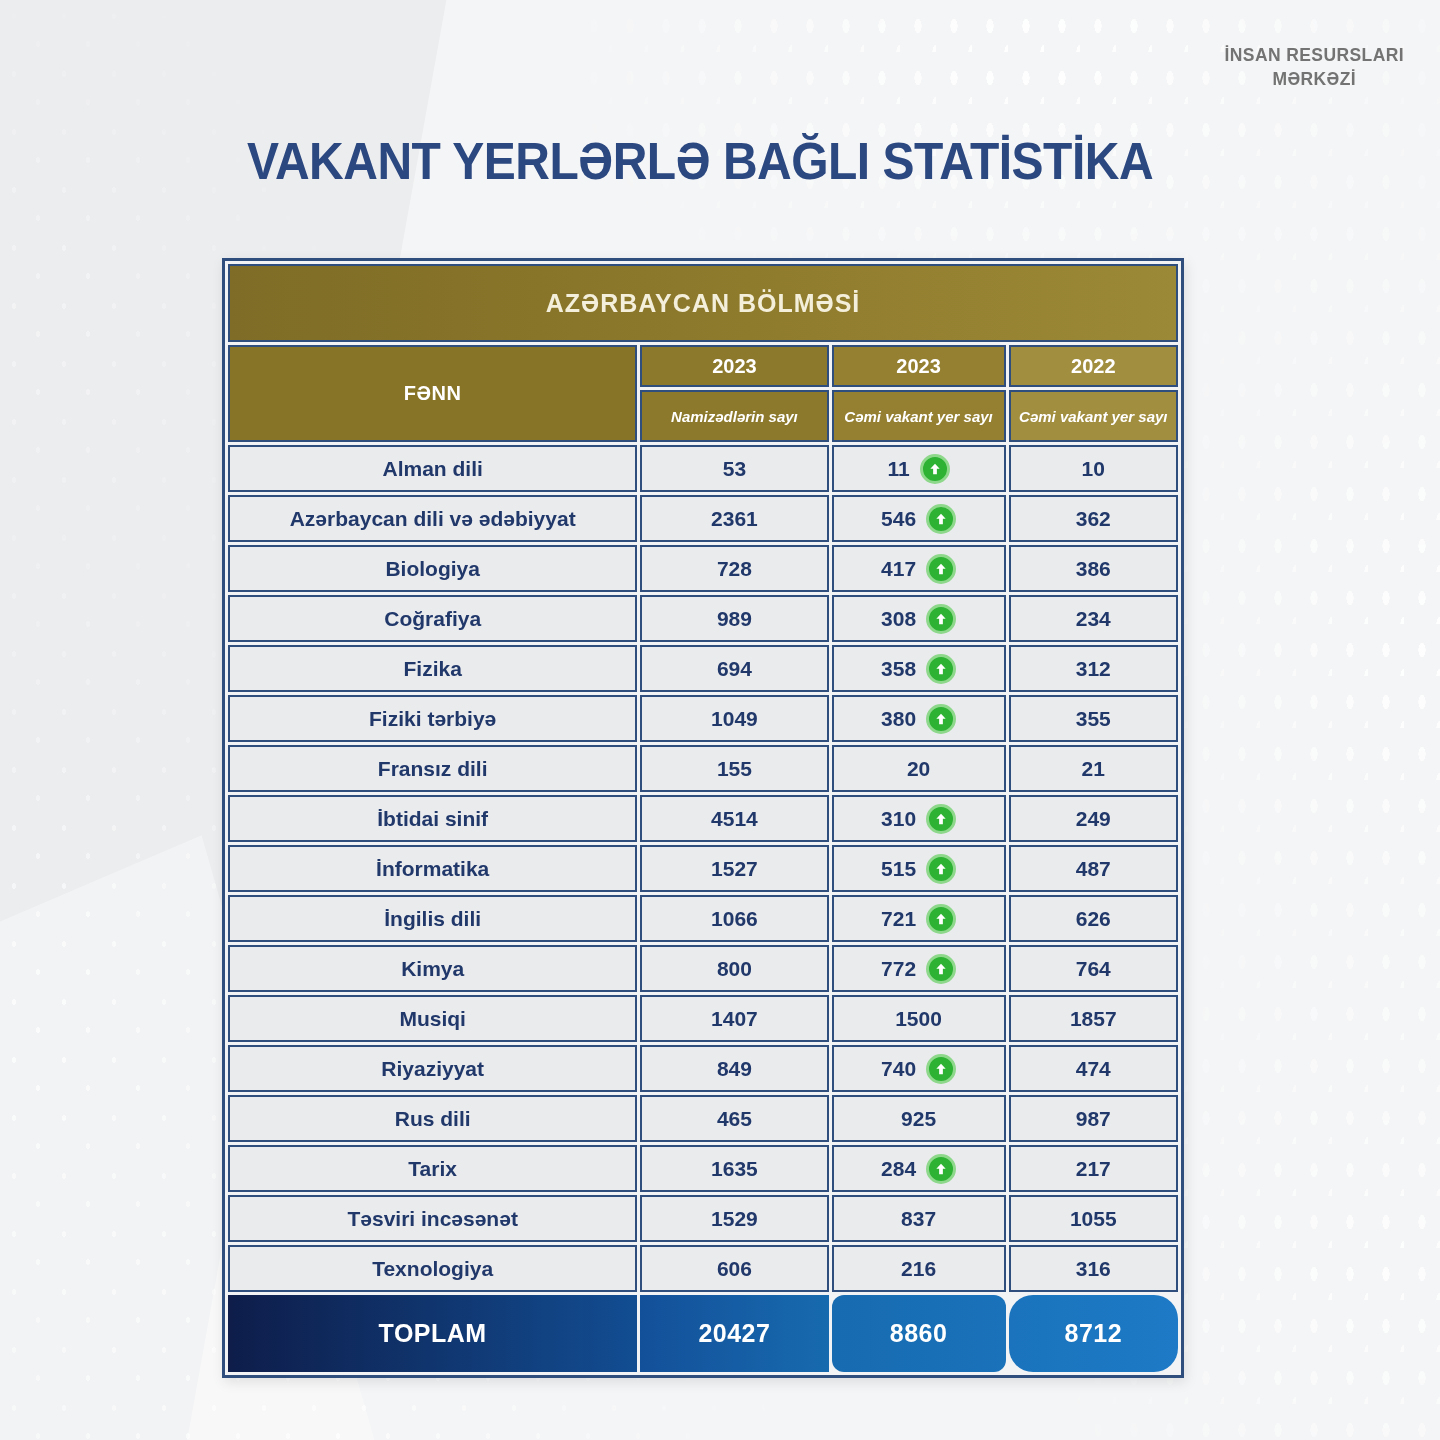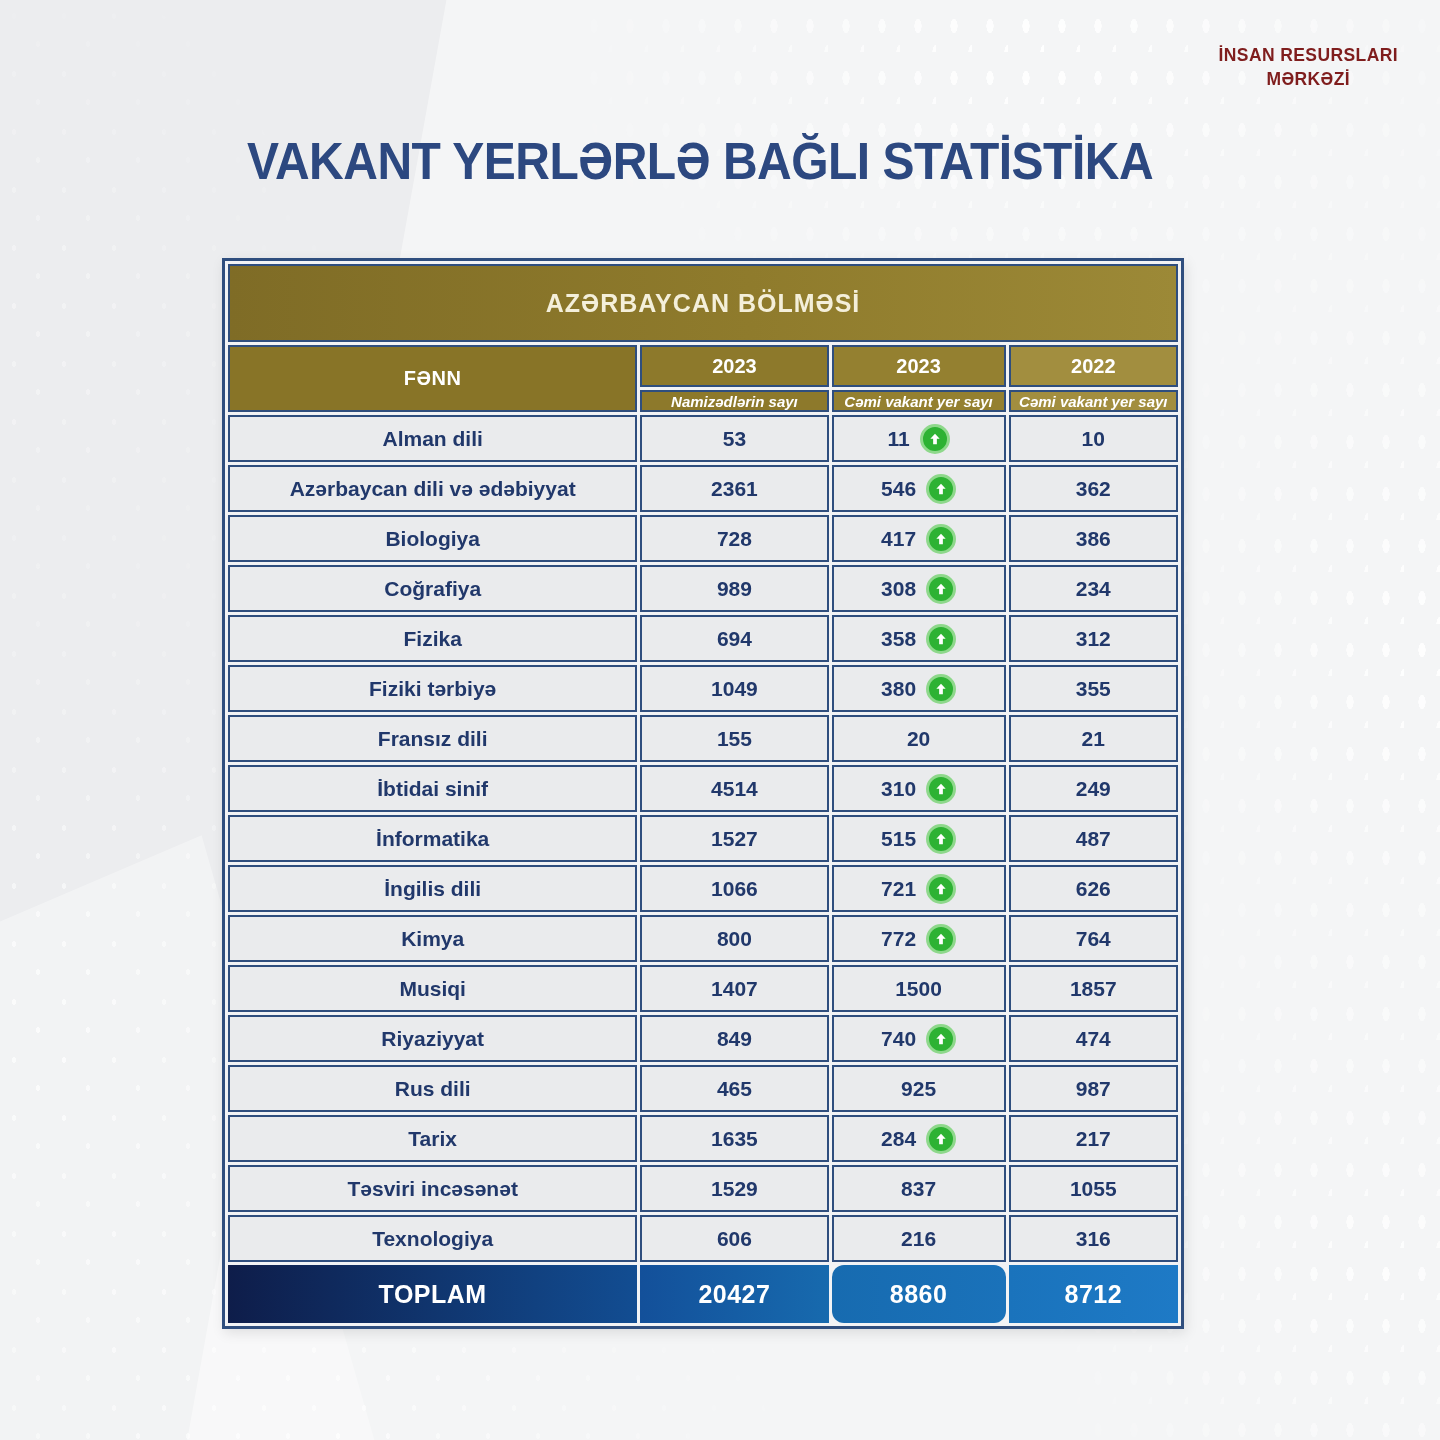--- a/index.html
+++ b/index.html
@@ -50,23 +50,23 @@
       radial-gradient(520px 680px at 3% 72%, rgba(0,0,0,0.85), transparent 75%),
       radial-gradient(620px 420px at 22% 100%, rgba(0,0,0,0.8), transparent 75%),
       radial-gradient(420px 520px at 2% 22%, rgba(0,0,0,0.45), transparent 75%);
     mask-image:
       radial-gradient(520px 680px at 3% 72%, rgba(0,0,0,0.85), transparent 75%),
       radial-gradient(620px 420px at 22% 100%, rgba(0,0,0,0.8), transparent 75%),
       radial-gradient(420px 520px at 2% 22%, rgba(0,0,0,0.45), transparent 75%);
   }
 
   .brand {
-    position: absolute; top: 44px; right: 42px;
+    position: absolute; top: 44px; right: 36px;
     text-align: center;
-    color: #7f1d1d;
+    color: #737373;
     font-weight: bold;
     font-size: 17.5px;
     line-height: 1.35;
     letter-spacing: 0.4px;
   }
 
   .title {
     position: absolute; top: 134px; left: 190px; width: 1020px;
     margin: 0;
     text-align: center;
@@ -100,21 +100,21 @@
     font-weight: bold;
     letter-spacing: 1px;
   }
   .colh { border: 2px solid #2f4e7e; color: #ffffff; font-weight: bold; }
   .g0 { background: #887427; }
   .g1 { background: #8d792b; }
   .g2 { background: #948030; }
   .g3 { background: #a28e3f; }
   .subject-h { font-size: 20px; letter-spacing: 0.5px; }
   .year-h { height: 42px; font-size: 20px; margin-top: 8px; }
-  .sub-h  { height: 22px; font-size: 15px; font-style: italic; }
+  .sub-h  { height: 52px; font-size: 15px; font-style: italic; }
 
   .data-row td {
     background: #eaebed;
     border: 2px solid #2f4e7e;
     height: 47px;
     color: #21386b;
     font-weight: bold;
   }
   .subject-cell { font-size: 21px; margin-left: 20px; }
   .num-cell { font-size: 21px; }
@@ -124,30 +124,30 @@
     border-radius: 50%;
     background: #2db233;
     border: 3px solid #8ed88b;
     display: flex; align-items: center; justify-content: center;
     flex: 0 0 auto;
   }
   .up-icon svg { width: 14px; height: 14px; display: block; }
 
   .total-row td {
     border: none;
-    height: 58px;
+    height: 77px;
     color: #ffffff;
     font-weight: bold;
     font-size: 25px;
     letter-spacing: 0.5px;
   }
   .t0 { background: linear-gradient(90deg, #0e1d4a 0%, #124d92 100%); }
   .t1 { background: linear-gradient(90deg, #13509a 0%, #176aae 100%); margin-left: 20px; }
   .t2 { background: linear-gradient(90deg, #176bb0 0%, #1a72ba 100%); border-radius: 12px; }
-  .t3 { background: linear-gradient(90deg, #1a73bc 0%, #1e7ac6 100%); }
+  .t3 { background: linear-gradient(90deg, #1a73bc 0%, #1e7ac6 100%); border-radius: 24px; }
 </style>
 </head>
 <body>
 
 <div class="diag-a"></div>
 <div class="diag-b"></div>
 <div class="dots-large"></div>
 <div class="dots-small"></div>
 
 <div class="brand">

